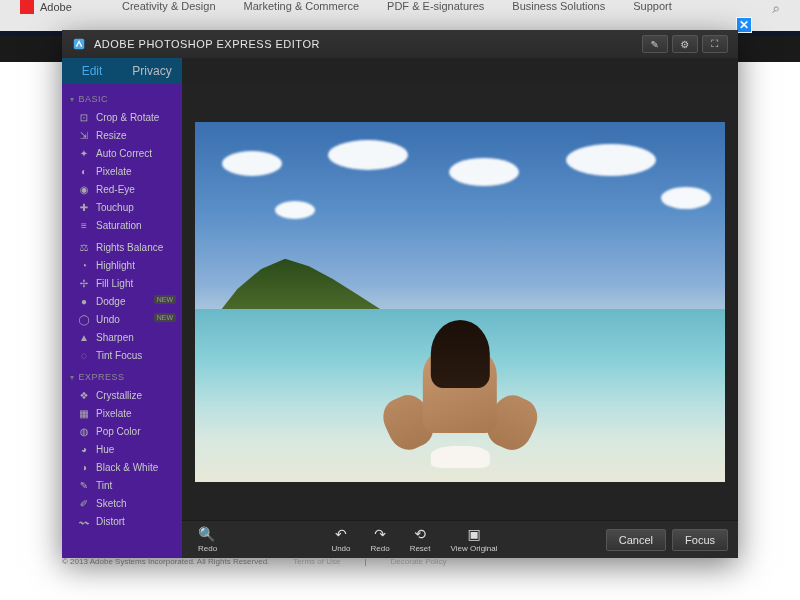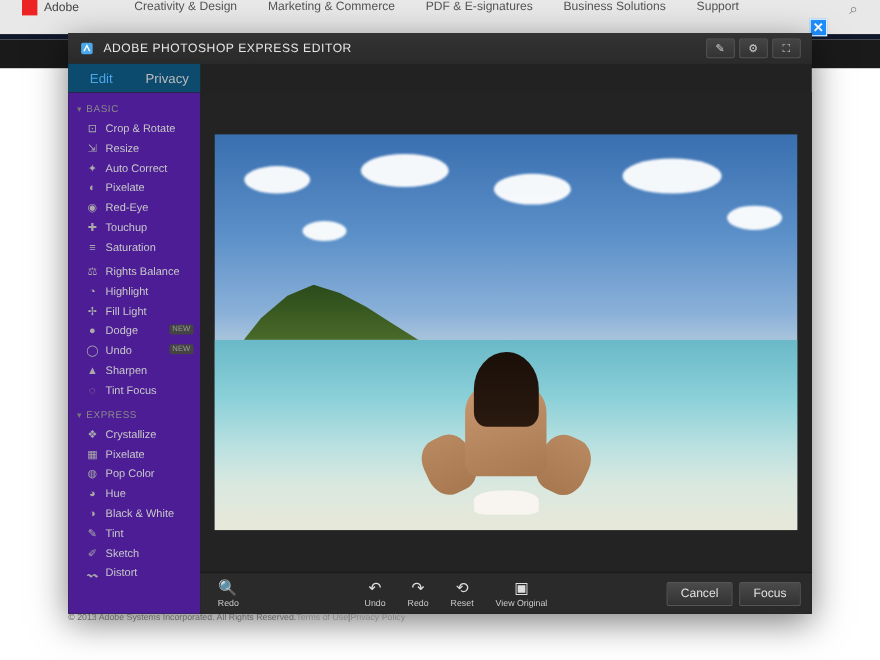--- a/index.html
+++ b/index.html
@@ -44,21 +44,21 @@
 .figure .arm-l{position:absolute;left:0;top:50%;width:30%;height:35%;background:linear-gradient(#b88860,#a87850);border-radius:40%;transform:rotate(-25deg)}
 .figure .arm-r{position:absolute;right:0;top:50%;width:30%;height:35%;background:linear-gradient(#b88860,#a87850);border-radius:40%;transform:rotate(25deg)}
 .figure .bottom{position:absolute;left:30%;bottom:2%;width:40%;height:15%;background:#f8f4f0;border-radius:40% 40% 20% 20%}
 .bottombar{height:38px;background:#2a2a2a;border-top:1px solid #1a1a1a;display:flex;align-items:center;padding:0 10px;gap:8px}
 .bb-btn{display:flex;flex-direction:column;align-items:center;justify-content:center;color:#ccc;font-size:8px;gap:2px;cursor:pointer;padding:0 6px}
 .bb-btn .bi{font-size:14px;color:#ddd}
 .bb-spacer{flex:1}
 .bb-center{display:flex;gap:8px}
 .bb-right{display:flex;gap:6px}
 .bb-txtbtn{background:linear-gradient(#4a4a4a,#333);border:1px solid #555;border-radius:2px;color:#e0e0e0;font-size:11px;padding:4px 12px;cursor:pointer}
-.footer{position:absolute;left:62px;bottom:34px;font-size:8px;color:#666;display:flex;gap:0;align-items:center}
+.footer{position:absolute;left:62px;bottom:34px;font-size:8px;color:#666;display:flex;gap:24px;align-items:center}
 .footer a{color:#888;cursor:pointer}
 </style>
 </head>
 <body>
 
 <div class="topsite">
   <div class="logo">
     <span class="sq"></span>
     <span>Adobe</span>
   </div>
@@ -253,14 +253,14 @@
         </div>
       </div>
     </div>
   </div>
 </div>
 
 <div class="footer">
   <span>© 2013 Adobe Systems Incorporated. All Rights Reserved.</span>
   <a>Terms of Use</a>
   <span>|</span>
-  <a>Privacy Policy</a>
+  <a>Decorate Policy</a>
 </div>
 
 </body></html>

